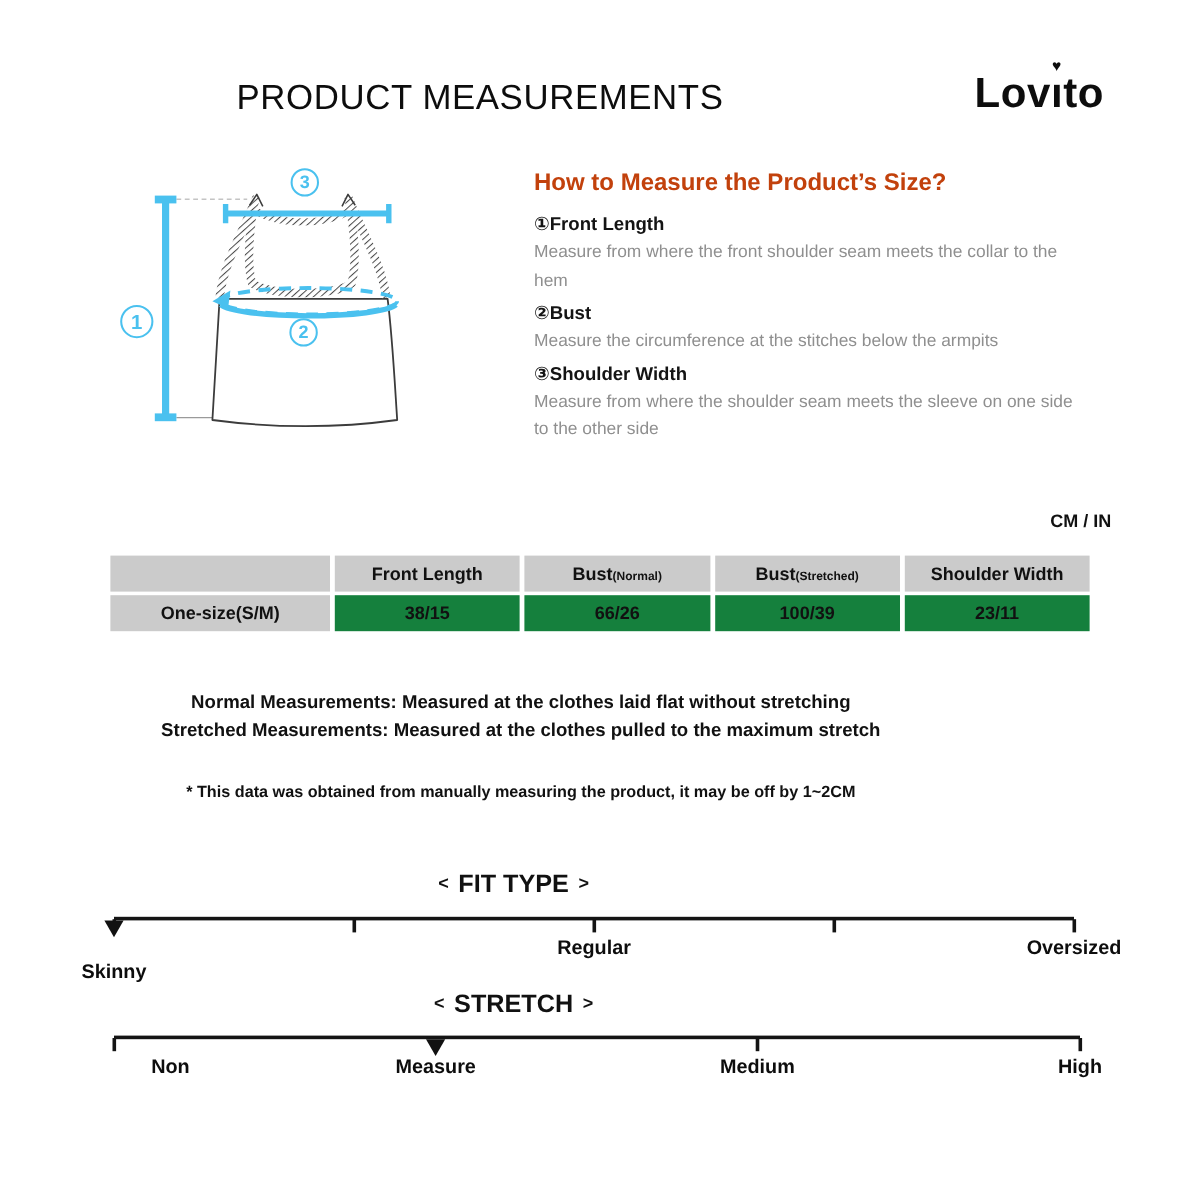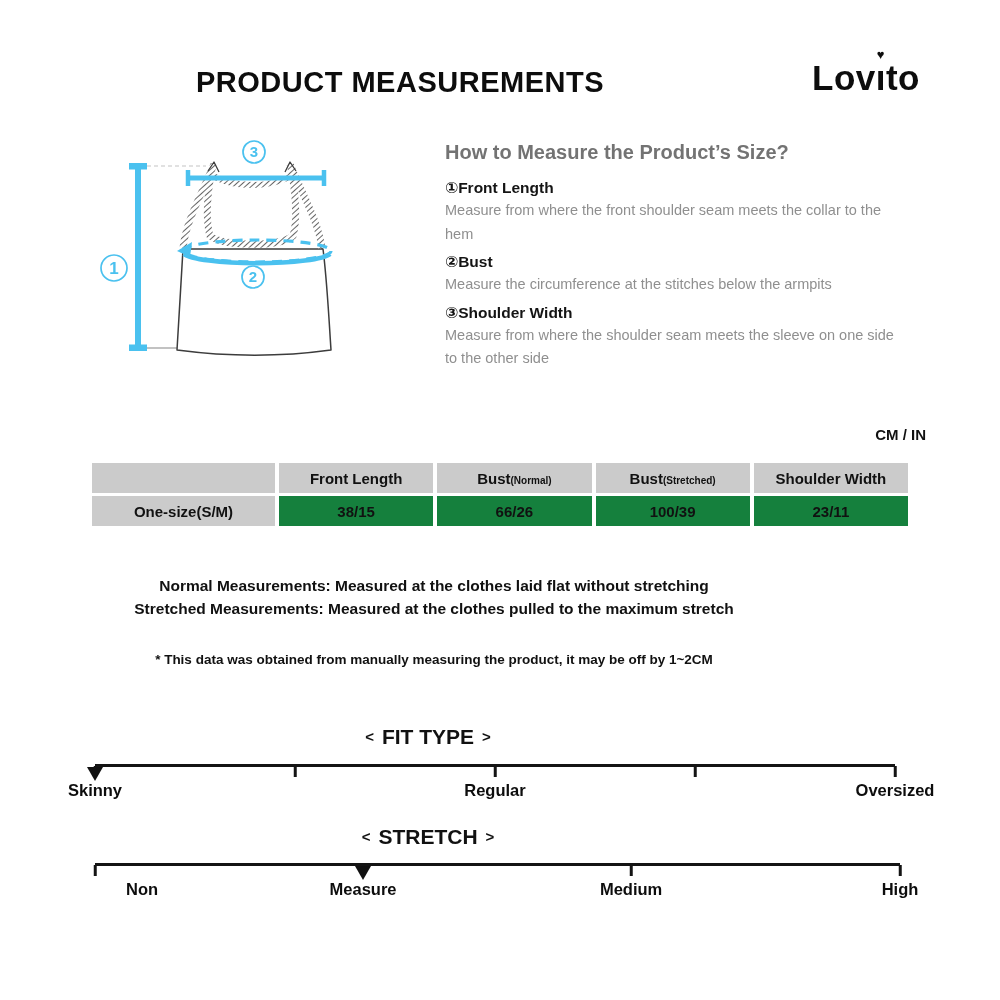--- a/index.html
+++ b/index.html
@@ -2,33 +2,33 @@
 <html><head>
 <meta charset="utf-8">
 <style>
   * { margin:0; padding:0; box-sizing:border-box; }
   html,body { width:1000px; height:1000px; background:#fff;
     font-family:"Liberation Sans","DejaVu Sans",sans-serif; color:#111; }
   .page { position:relative; width:1000px; height:1000px; overflow:hidden; background:#fff; }
 
   
   .main-title { position:absolute; top:66px; left:0; width:800px; text-align:center;
-    font-size:29px; font-weight:700; letter-spacing:.5px; color:#0d0d0d; }
+    font-size:29px; font-weight:400; letter-spacing:.5px; color:#0d0d0d; }
   .logo { position:absolute; top:58px; left:812px; font-size:35px; font-weight:800;
     letter-spacing:.5px; color:#0d0d0d; }
   .logo-i { position:relative; display:inline-block; }
   .logo-heart { position:absolute; left:50%; transform:translateX(-50%); top:-10px;
     font-size:13px; line-height:13px; }
 
   
   .diagram { position:absolute; left:80px; top:130px; width:360px; height:250px; }
 
   
   .howto { position:absolute; left:445px; top:141px; width:465px; }
-  .howto-heading { font-size:20px; font-weight:800; color:#737373; margin-bottom:13px; }
+  .howto-heading { font-size:20px; font-weight:800; color:#c2410c; margin-bottom:13px; }
   .howto-label { font-size:15.5px; font-weight:800; color:#141414; margin-top:5px; line-height:22px; }
   .howto-desc { font-size:14.5px; color:#8f8f8f; line-height:23.5px; font-weight:400; }
 
   
   .units { position:absolute; top:426px; right:74px; font-size:15px; font-weight:800; }
   .size-table { position:absolute; left:92px; top:463px; width:816px; display:flex;
     flex-direction:column; gap:3px; }
   .t-row { display:flex; gap:4px; }
   .t-cell { height:30px; display:flex; align-items:center; justify-content:center;
     font-size:15px; font-weight:600; background:#15803d; flex:1 1 0; white-space:nowrap; }
@@ -160,21 +160,21 @@
   <div class="disclaimer">* This data was obtained from manually measuring the product, it may be off by 1~2CM</div>
 
   <div class="scale-title" style="top:725px;"><span class="bracket l">&lt;</span><span>FIT TYPE</span><span class="bracket r">&gt;</span></div>
   <div class="scale-line" style="left:95px; top:764px; width:800px;">
     <span class="cap" style="left:0%;"></span>
     <span class="tick" style="left:25%;"></span>
     <span class="tick" style="left:50%;"></span>
     <span class="tick" style="left:75%;"></span>
     <span class="cap" style="left:100%;"></span>
     <span class="marker" style="left:0%;"></span>
-    <span class="scale-label" style="left:0%;">Skinny</span>
+    <span class="scale-label" style="left:0%;margin-top:20px;">Skinny</span>
     <span class="scale-label" style="left:50%;">Regular</span>
     <span class="scale-label" style="left:100%;">Oversized</span>
   </div>
 
   <div class="scale-title" style="top:825px;"><span class="bracket l">&lt;</span><span>STRETCH</span><span class="bracket r">&gt;</span></div>
   <div class="scale-line" style="left:95px; top:863px; width:805px;">
     <span class="cap" style="left:0%;"></span>
     <span class="tick" style="left:66.6%;"></span>
     <span class="cap" style="left:100%;"></span>
     <span class="marker" style="left:33.3%;"></span>

